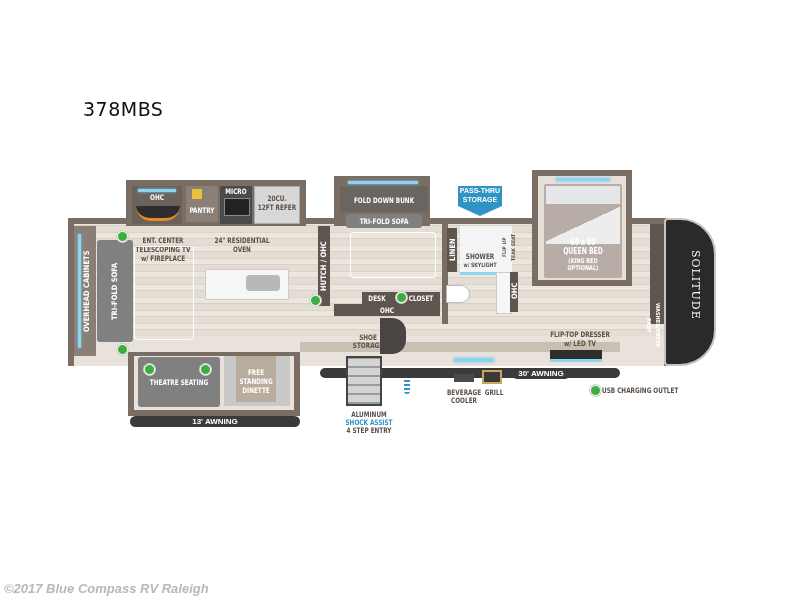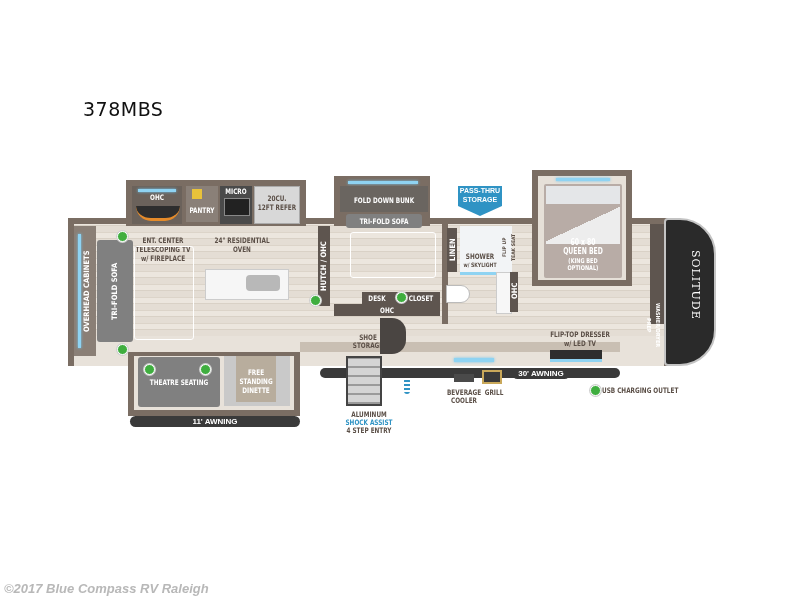--- a/index.html
+++ b/index.html
@@ -61,21 +61,21 @@
 
 <div class="abs wall" style="left:128px;top:352px;width:172px;height:64px;"></div>
 <div class="abs" style="left:134px;top:356px;width:160px;height:54px;background:#e8e2da;"></div>
 <div class="abs sofa" style="left:138px;top:357px;width:82px;height:50px;"></div>
 <div class="abs lbl lbl-w" style="left:138px;top:378px;width:82px;">THEATRE SEATING</div>
 <div class="abs" style="left:224px;top:356px;width:66px;height:50px;background:#c9c9c9;"></div>
 <div class="abs" style="left:236px;top:356px;width:40px;height:46px;background:#b8ad9d;"></div>
 <div class="abs lbl lbl-w" style="left:232px;top:368px;width:48px;">FREE</div>
 <div class="abs lbl lbl-w" style="left:232px;top:377px;width:48px;">STANDING</div>
 <div class="abs lbl lbl-w" style="left:232px;top:386px;width:48px;">DINETTE</div>
-<div class="abs awning" style="left:130px;top:416px;width:170px;height:11px;">11' AWNING</div>
+<div class="abs awning" style="left:130px;top:416px;width:170px;height:11px;">13' AWNING</div>
 
 <div class="abs" style="left:318px;top:226px;width:12px;height:80px;background:#5e554f;"></div>
 <div class="abs lbl lbl-w vlbl" style="left:319px;top:236px;height:60px;width:10px;">HUTCH / OHC</div>
 
 <div class="abs wall" style="left:334px;top:176px;width:96px;height:50px;"></div>
 <div class="abs led" style="left:348px;top:181px;width:70px;height:3px;"></div>
 <div class="abs" style="left:340px;top:186px;width:88px;height:26px;background:#6a6560;"></div>
 <div class="abs lbl lbl-w" style="left:340px;top:196px;width:88px;">FOLD DOWN BUNK</div>
 <div class="abs sofa" style="left:346px;top:214px;width:76px;height:14px;"></div>
 <div class="abs lbl lbl-w" style="left:346px;top:217px;width:76px;">TRI-FOLD SOFA</div>

